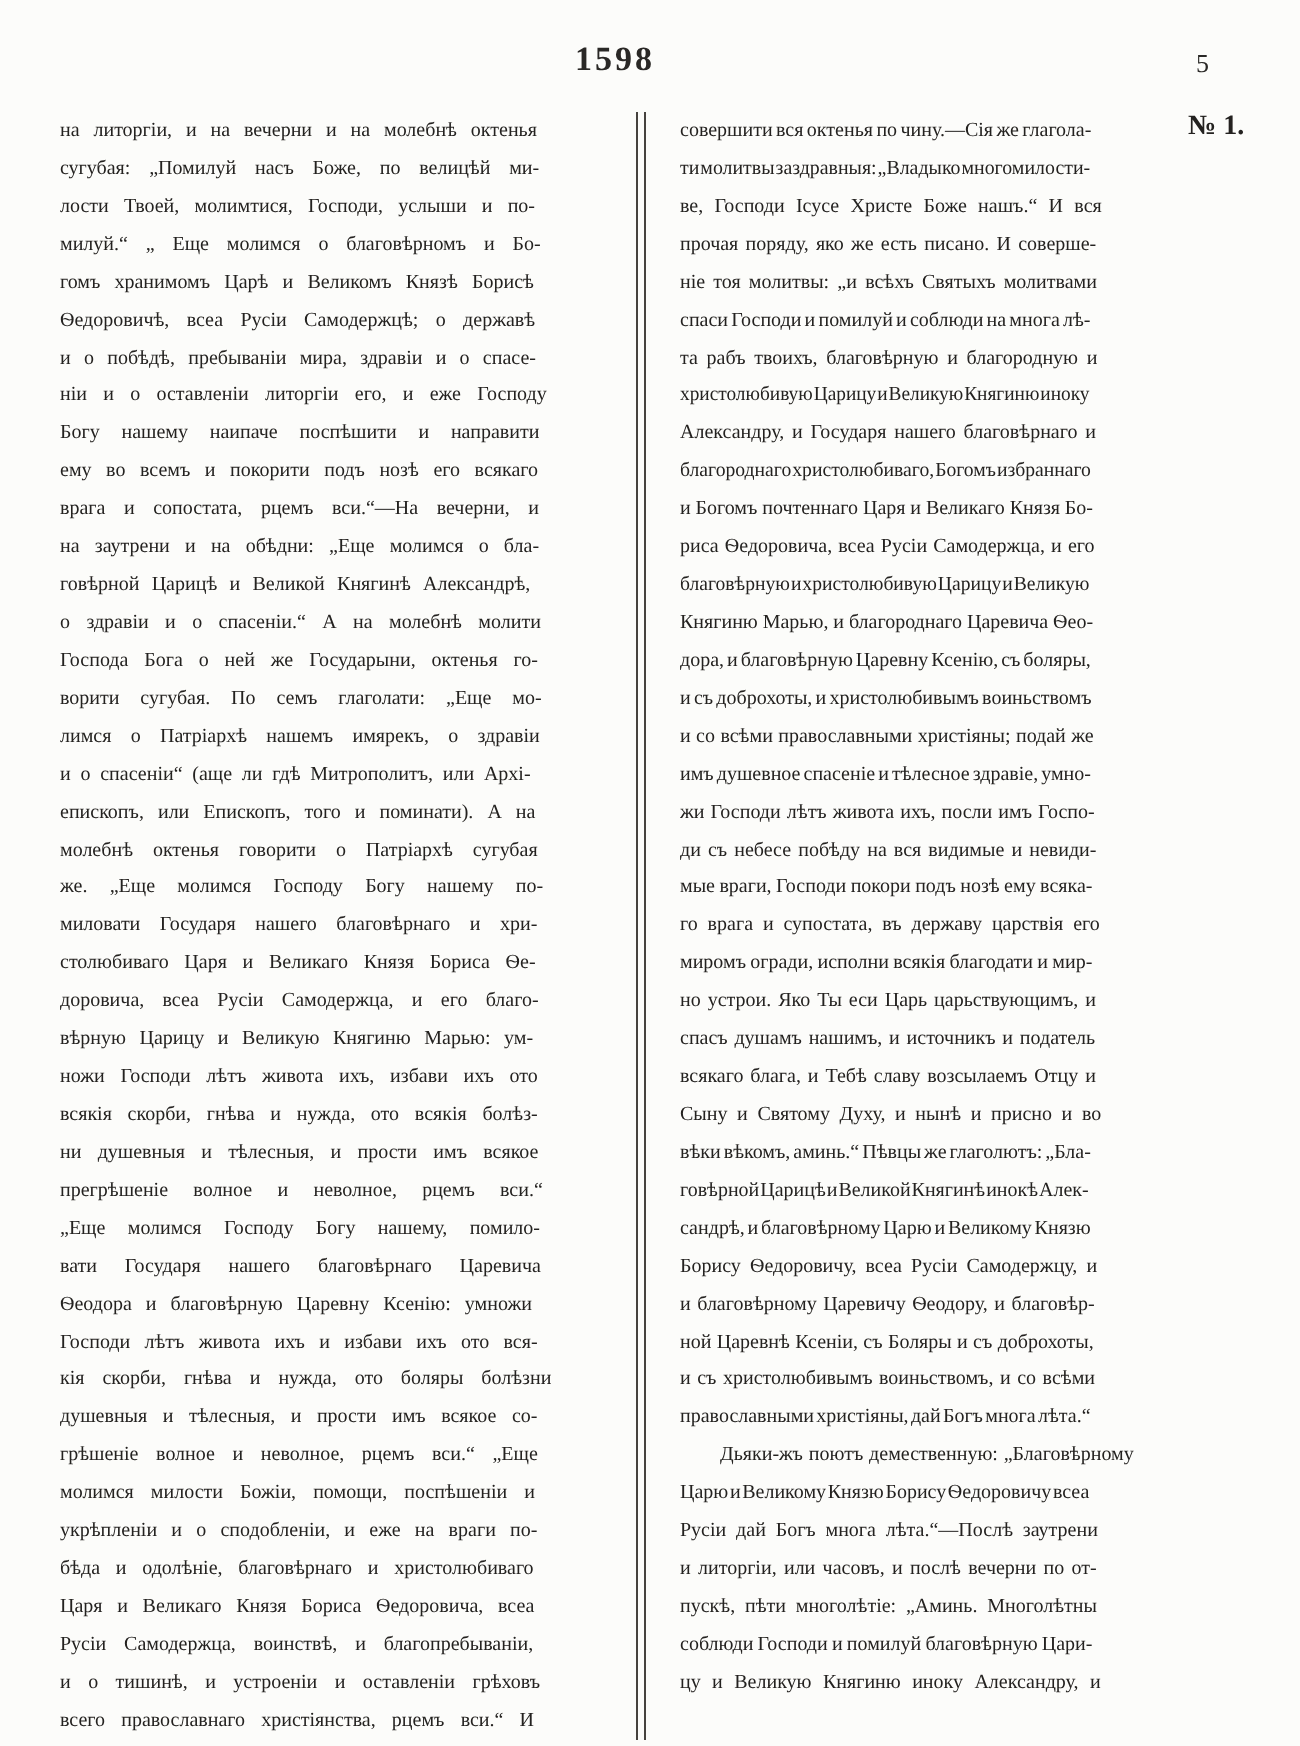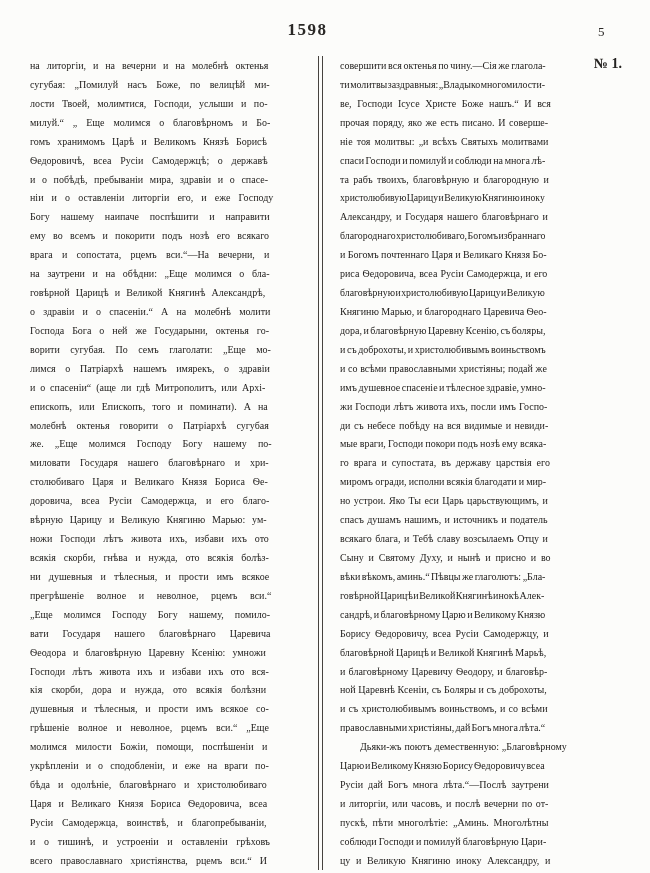--- a/index.html
+++ b/index.html
@@ -71,21 +71,21 @@
       <div class="line"><span style="word-spacing: 6.64px;">доровича, всеа Русіи Самодержца, и его благо-</span></div>
       <div class="line"><span style="word-spacing: 4.28px;">вѣрную Царицу и Великую Княгиню Марью: ум-</span></div>
       <div class="line"><span style="word-spacing: 5.35px;">ножи Господи лѣтъ живота ихъ, избави ихъ ото</span></div>
       <div class="line"><span style="word-spacing: 5.37px;">всякія скорби, гнѣва и нужда, ото всякія болѣз-</span></div>
       <div class="line"><span style="word-spacing: 5.63px;">ни душевныя и тѣлесныя, и прости имъ всякое</span></div>
       <div class="line"><span style="word-spacing: 10.14px;">прегрѣшеніе волное и неволное, рцемъ вси.“</span></div>
       <div class="line"><span style="word-spacing: 8.68px;">„Еще молимся Господу Богу нашему, помило-</span></div>
       <div class="line"><span style="word-spacing: 11.41px;">вати Государя нашего благовѣрнаго Царевича</span></div>
       <div class="line"><span style="word-spacing: 4.52px;">Ѳеодора и благовѣрную Царевну Ксенію: умножи</span></div>
       <div class="line"><span style="word-spacing: 4.67px;">Господи лѣтъ живота ихъ и избави ихъ ото вся-</span></div>
-      <div class="line"><span style="word-spacing: 6.49px;">кія скорби, дора и нужда, ото всякія болѣзни</span></div>
+      <div class="line"><span style="word-spacing: 6.49px;">кія скорби, гнѣва и нужда, ото боляры болѣзни</span></div>
       <div class="line"><span style="word-spacing: 5.26px;">душевныя и тѣлесныя, и прости имъ всякое со-</span></div>
       <div class="line"><span style="word-spacing: 6.3px;">грѣшеніе волное и неволное, рцемъ вси.“ „Еще</span></div>
       <div class="line"><span style="word-spacing: 6.02px;">молимся милости Божіи, помощи, поспѣшеніи и</span></div>
       <div class="line"><span style="word-spacing: 4.61px;">укрѣпленіи и о сподобленіи, и еже на враги по-</span></div>
       <div class="line"><span style="word-spacing: 5.36px;">бѣда и одолѣніе, благовѣрнаго и христолюбиваго</span></div>
       <div class="line"><span style="word-spacing: 4.84px;">Царя и Великаго Князя Бориса Ѳедоровича, всеа</span></div>
       <div class="line"><span style="word-spacing: 6.42px;">Русіи Самодержца, воинствѣ, и благопребываніи,</span></div>
       <div class="line"><span style="word-spacing: 6.22px;">и о тишинѣ, и устроеніи и оставленіи грѣховъ</span></div>
       <div class="line"><span style="word-spacing: 5.59px;">всего православнаго христіянства, рцемъ вси.“ И</span></div>
     </div>
@@ -115,21 +115,20 @@
       <div class="line"><span style="word-spacing: 2.45px;">го врага и супостата, въ державу царствія его</span></div>
       <div class="line"><span style="word-spacing: -0.35px;">миромъ огради, исполни всякія благодати и мир-</span></div>
       <div class="line"><span style="word-spacing: 0.98px;">но устрои. Яко Ты еси Царь царьствующимъ, и</span></div>
       <div class="line"><span style="word-spacing: 0.88px;">спасъ душамъ нашимъ, и источникъ и податель</span></div>
       <div class="line"><span style="word-spacing: 0.96px;">всякаго блага, и Тебѣ славу возсылаемъ Отцу и</span></div>
       <div class="line"><span style="word-spacing: 2.31px;">Сыну и Святому Духу, и нынѣ и присно и во</span></div>
       <div class="line"><span style="word-spacing: -1.01px;">вѣки вѣкомъ, аминь.“ Пѣвцы же глаголютъ: „Бла-</span></div>
       <div class="line"><span style="display: inline-block; transform-origin: 0px 50%; transform: scaleX(0.9981); word-spacing: -2px;">говѣрной Царицѣ и Великой Княгинѣ инокѣ Алек-</span></div>
       <div class="line"><span style="word-spacing: -1.1px;">сандрѣ, и благовѣрному Царю и Великому Князю</span></div>
       <div class="line"><span style="word-spacing: 2.07px;">Борису Ѳедоровичу, всеа Русіи Самодержцу, и</span></div>
-      <div class="line"><span style="word-spacing: -0.46px;">благовѣрной Царицѣ и Великой Княгинѣ Марьѣ,</span></div>
       <div class="line"><span style="word-spacing: 0.75px;">и благовѣрному Царевичу Ѳеодору, и благовѣр-</span></div>
       <div class="line"><span style="word-spacing: 0.16px;">ной Царевнѣ Ксеніи, съ Боляры и съ доброхоты,</span></div>
       <div class="line"><span style="word-spacing: 0.77px;">и съ христолюбивымъ воиньствомъ, и со всѣми</span></div>
       <div class="line"><span style="word-spacing: -1.35px;">православными христіяны, дай Богъ многа лѣта.“</span></div>
       <div class="line"><span style="word-spacing: 0.42px; margin-left: 20px;">Дьяки-жъ поютъ демественную: „Благовѣрному</span></div>
       <div class="line"><span style="word-spacing: -1.69px;">Царю и Великому Князю Борису Ѳедоровичу всеа</span></div>
       <div class="line"><span style="word-spacing: 2.41px;">Русіи дай Богъ многа лѣта.“—Послѣ заутрени</span></div>
       <div class="line"><span style="word-spacing: 1.15px;">и литоргіи, или часовъ, и послѣ вечерни по от-</span></div>
       <div class="line"><span style="word-spacing: 2.4px;">пускѣ, пѣти многолѣтіе: „Аминь. Многолѣтны</span></div>
       <div class="line"><span style="word-spacing: -0.4px;">соблюди Господи и помилуй благовѣрную Цари-</span></div>

